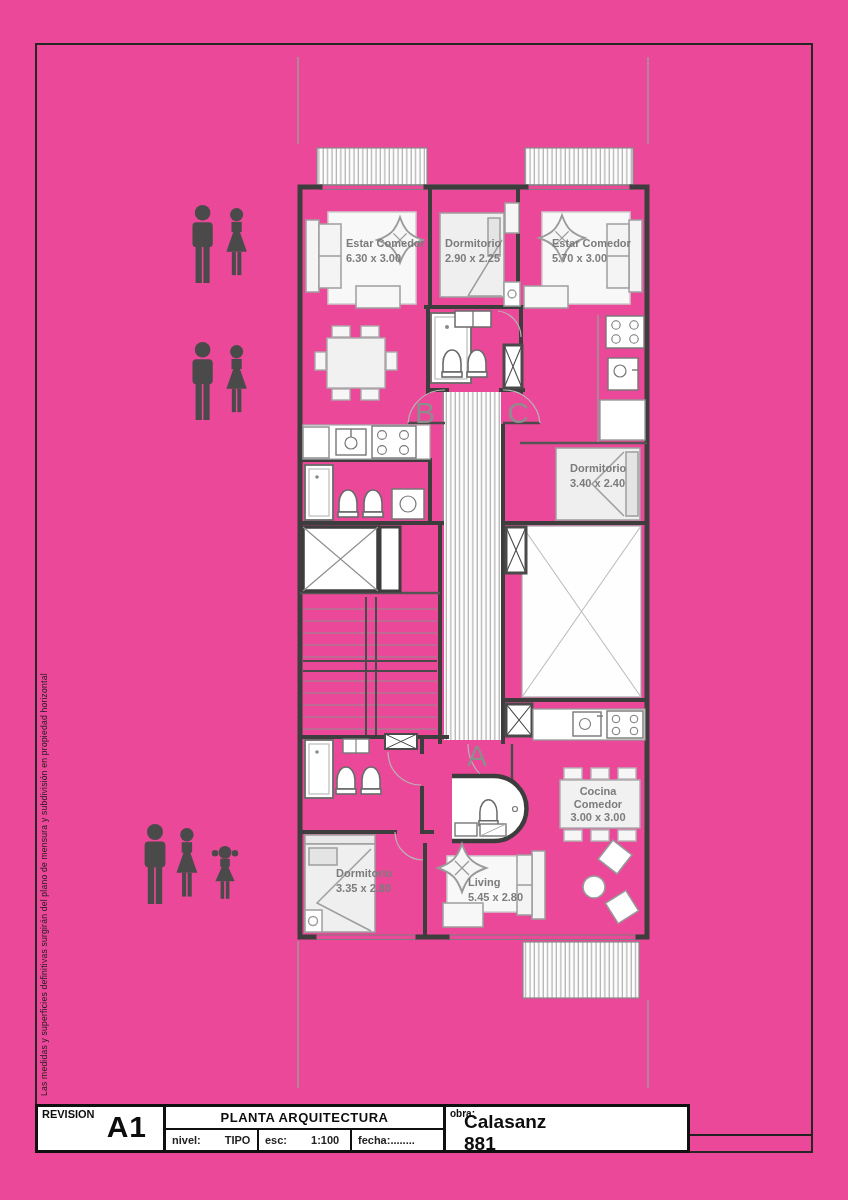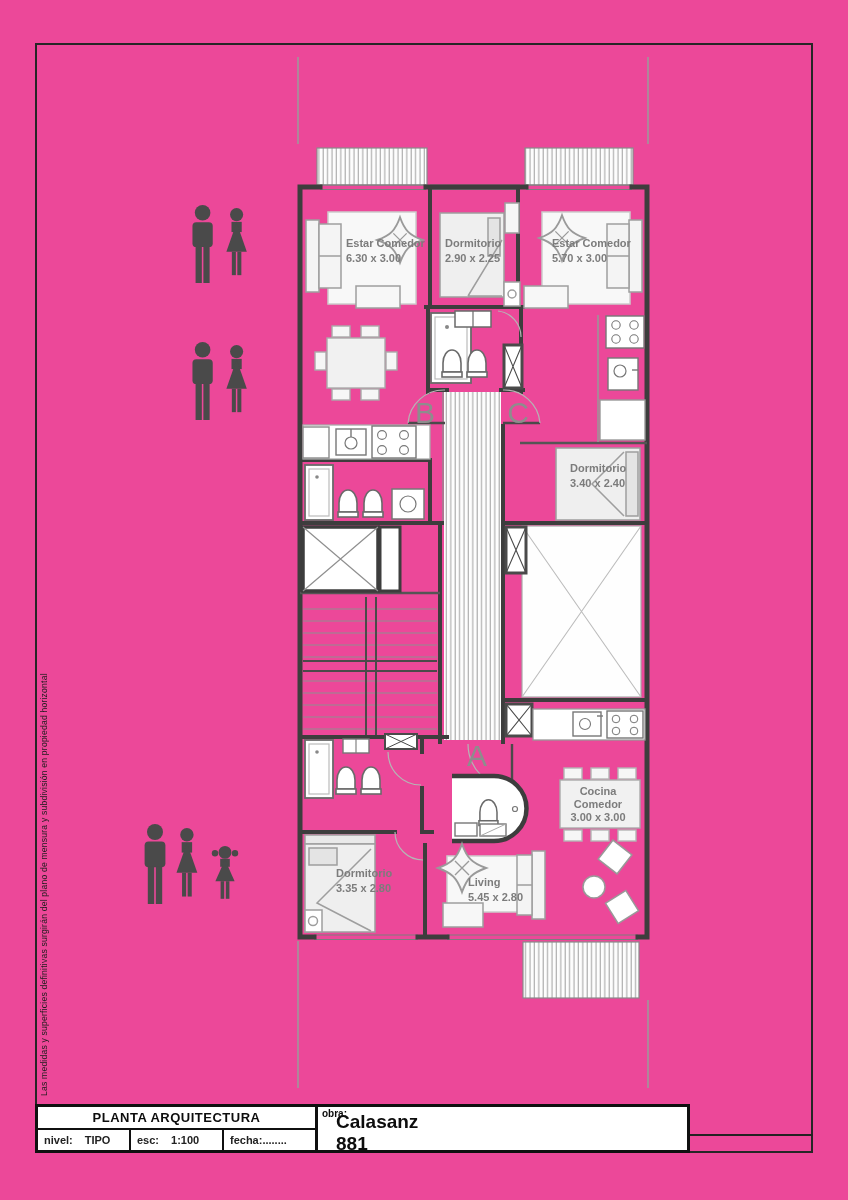--- a/index.html
+++ b/index.html
@@ -20,21 +20,21 @@
               display:flex;z-index:3;color:#0d0d0d;}
   .tb-c1{width:128px;position:relative;border-right:3px solid #101010;box-sizing:border-box;}
   .tb-rev{position:absolute;top:1px;left:4px;font-size:11px;font-weight:bold;}
   .tb-a1{position:absolute;top:3px;right:16px;font-size:30px;font-weight:bold;letter-spacing:1px;}
   .tb-c2{width:280px;border-right:3px solid #101010;box-sizing:border-box;display:flex;flex-direction:column;}
   .tb-title{flex:1.05;display:flex;align-items:center;justify-content:center;
             font-weight:bold;font-size:13px;border-bottom:2px solid #101010;letter-spacing:.5px;}
   .tb-subrow{flex:1;display:flex;font-size:11px;font-weight:bold;color:#222;}
   .tb-sub{flex:1;display:flex;align-items:center;padding-left:6px;border-right:2px solid #101010;box-sizing:border-box;}
   .tb-sub:last-child{border-right:none;}
-  .tb-sub .val{margin-left:12px;}
+  .tb-sub .val{margin-left:24px;}
   .tb-c3{flex:1;display:flex;flex-direction:row;}
   .tb-obra{height:31px;border-bottom:2px solid #101010;position:relative;box-sizing:border-box;}
   .tb-obra-label{position:absolute;top:1px;left:4px;font-size:10px;font-weight:bold;}
   .tb-obra-value{position:absolute;top:4px;left:0;right:0;text-align:left;
                  font-size:19px;font-weight:bold;padding-left:18px;}
   .tb-ext-line{position:absolute;left:687px;top:1134px;width:126px;border-top:2px solid #222;z-index:2;}
 
   
   .rlabel{font-family:"Liberation Sans",sans-serif;font-size:11px;font-weight:bold;fill:#7c7c7c;}
   .unitletter{font-family:"Liberation Sans",sans-serif;font-size:30px;fill:#8d8d8d;}
@@ -345,20 +345,24 @@
       </g>
       <g>
         <use href="#man-figure" transform="translate(139,824) scale(0.80)"></use>
         <use href="#woman-figure" transform="translate(172,828) scale(0.745)"></use>
         <use href="#girl-figure" transform="translate(209,846) scale(0.80)"></use>
       </g>
     </g>
   </svg>
 
   <div class="titleblock">
+    <div class="tb-c1">
+      <div class="tb-rev">REVISION</div>
+      <div class="tb-a1">A1</div>
+    </div>
     <div class="tb-c2">
       <div class="tb-title">PLANTA ARQUITECTURA</div>
       <div class="tb-subrow">
         <div class="tb-sub">
           <span>nivel:</span>
           <span class="val">TIPO</span>
         </div>
         <div class="tb-sub">
           <span>esc:</span>
           <span class="val">1:100</span>

